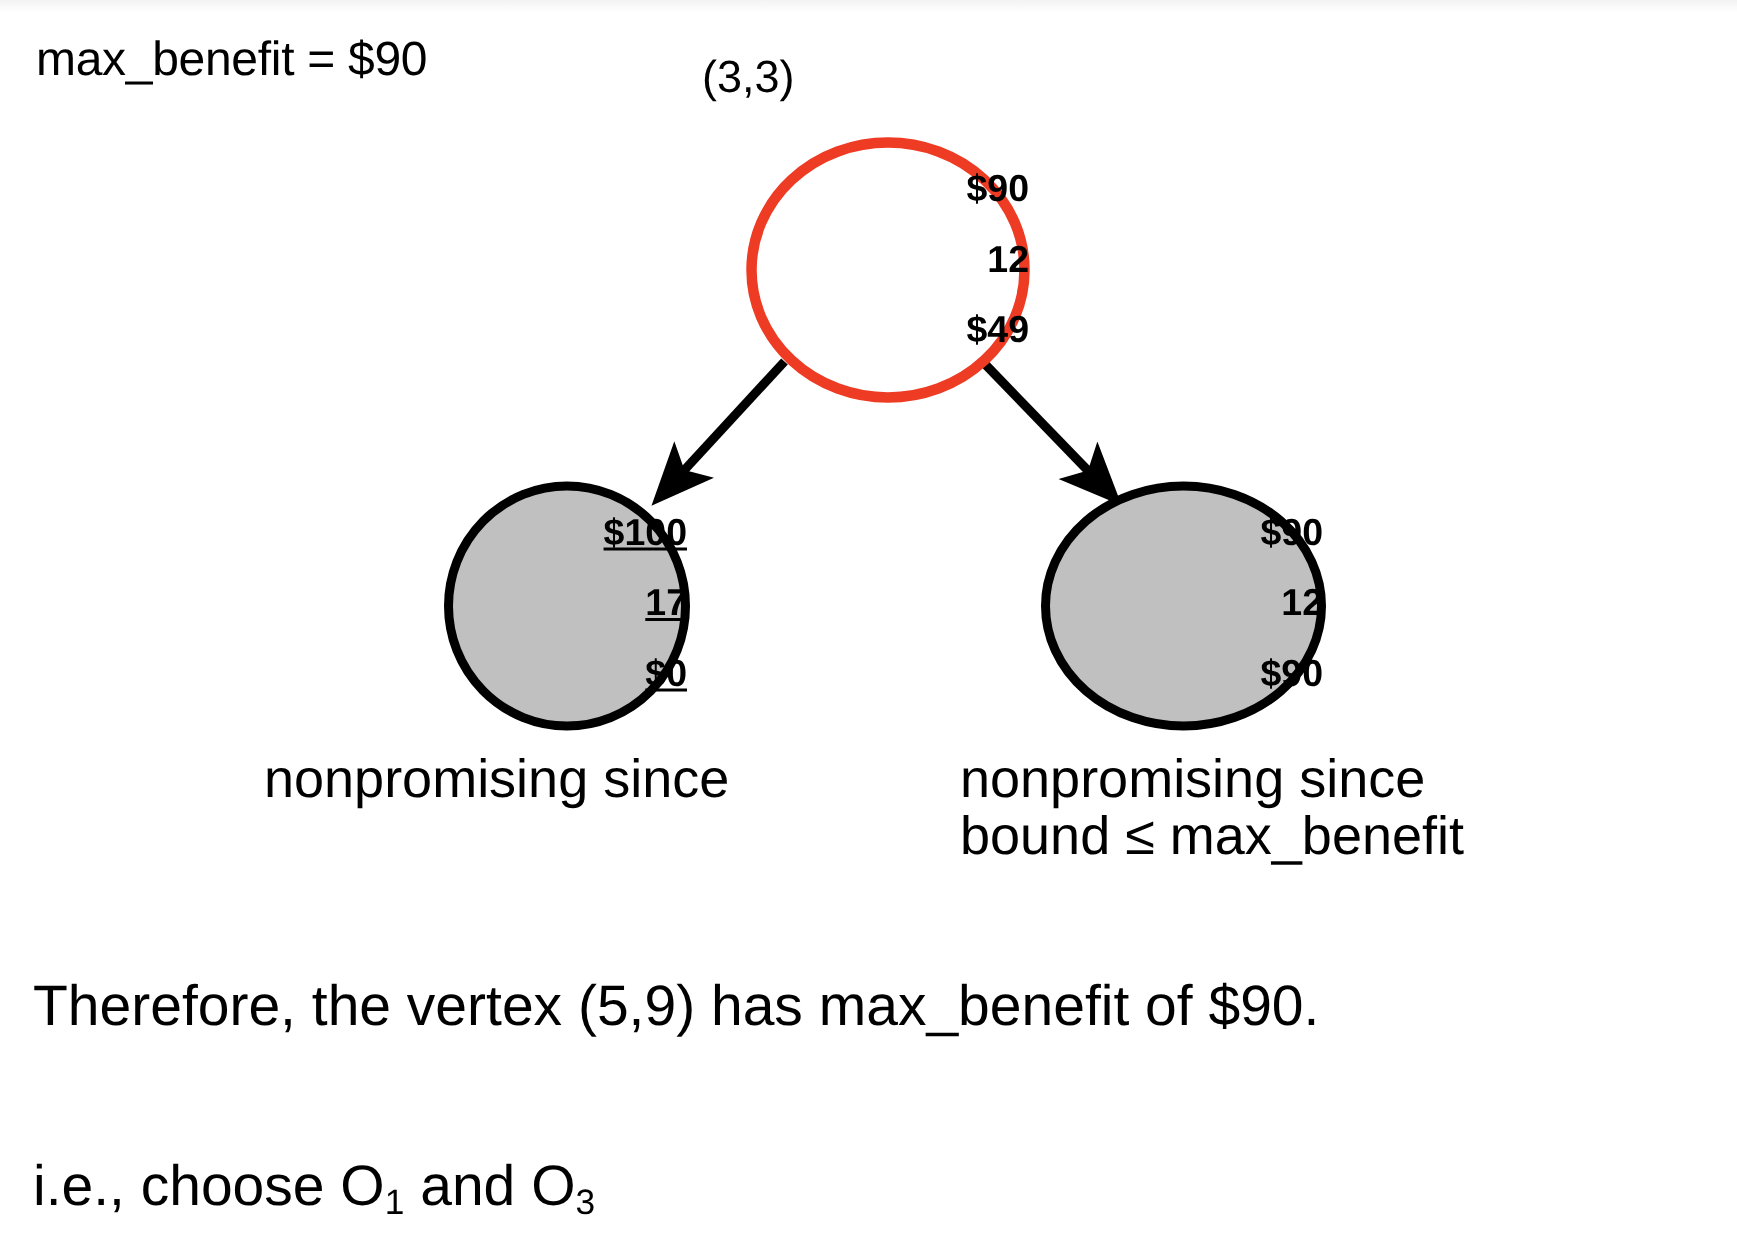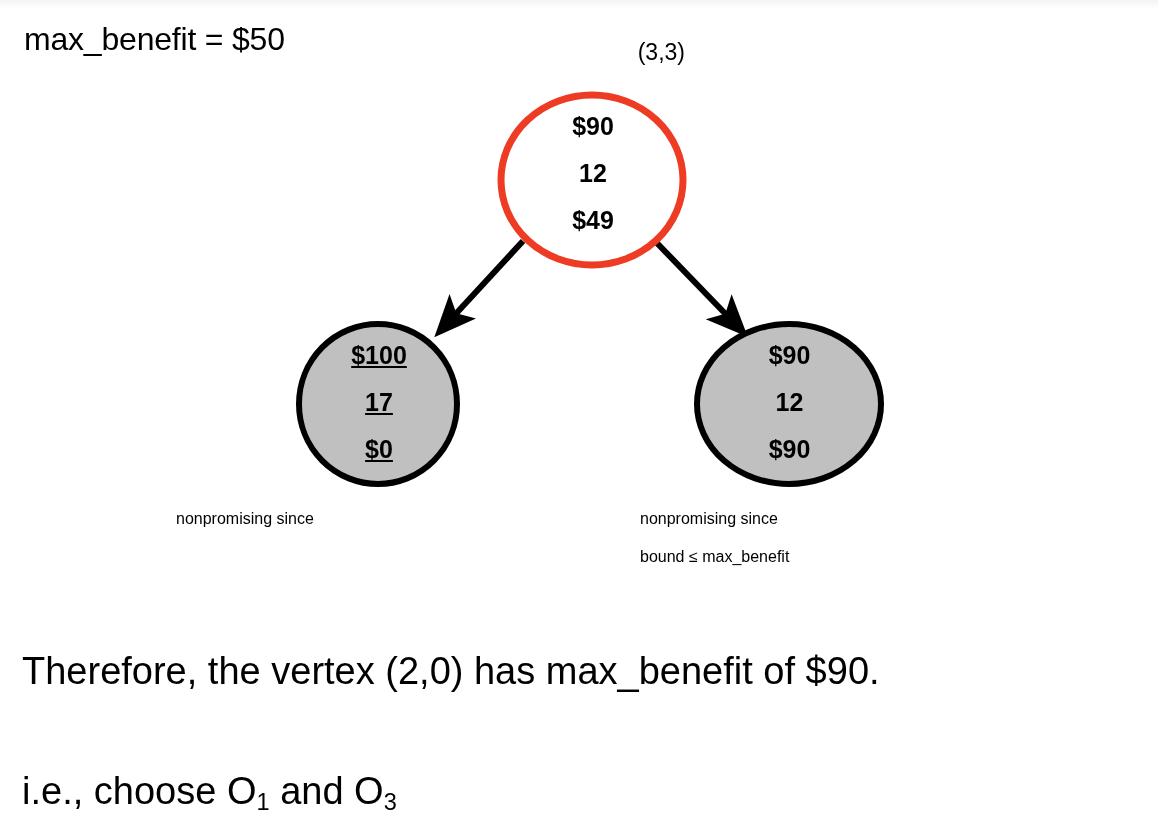--- a/index.html
+++ b/index.html
@@ -36,54 +36,54 @@
     left: 24px;
     top: 20px;
     font-size: 32px;
     line-height: 38px;
     letter-spacing: -0.2px;
     white-space: nowrap;
   }
 
   
   #root-vertex-label {
-    left: 495px;
+    left: 468px;
     top: 34px;
     width: 190px;
-    text-align: right;
-    font-size: 23px;
+    text-align: left;
+    font-size: 30px;
     line-height: 36px;
     white-space: nowrap;
   }
 
   
   #tree-canvas {
     left: 0;
     top: 0;
     width: 1158px;
     height: 822px;
     pointer-events: none;
   }
   #tree-canvas .hit { pointer-events: auto; }
 
   
   .node-text {
-    text-align: center;
+    text-align: right;
     font-weight: bold;
     font-size: 25px;
     line-height: 47px;
     white-space: nowrap;
   }
   #root-node-text   { left: 500px; top: 103px; width: 186px; }
   #left-node-text   { left: 300px; top: 332px; width: 158px; text-decoration: underline; }
   #right-node-text  { left: 697px; top: 332px; width: 185px; }
 
   
   .caption {
-    font-size: 16px;
+    font-size: 36px;
     line-height: 38px;
     white-space: nowrap;
   }
   #left-caption  { left: 176px; top: 500px; }
   #right-caption { left: 640px; top: 500px; }
 
   
   .conclusion {
     font-size: 38px;
     line-height: 46px;
@@ -98,21 +98,21 @@
     bottom: -0.26em;
   }
 </style>
 </head>
 <body>
 
 <div id="slide">
 
   <div id="top-edge-band" class="abs"></div>
 
-  <div id="max-benefit-label" class="abs">max_benefit = $50</div>
+  <div id="max-benefit-label" class="abs">max_benefit = $90</div>
 
   <div id="root-vertex-label" class="abs">(3,3)</div>
 
   <svg id="tree-canvas" class="abs" viewBox="0 0 1158 822">
     <defs>
       <marker id="arrowhead" markerWidth="7" markerHeight="7" refX="5.6" refY="3" orient="auto" markerUnits="strokeWidth">
         <path d="M0,0 L7,3 L0,6 L1.6,3 Z" fill="#000000"></path>
       </marker>
     </defs>
 
@@ -147,19 +147,19 @@
 
   <div id="left-caption" class="abs caption">
     <div>nonpromising since</div>
   </div>
 
   <div id="right-caption" class="abs caption">
     <div>nonpromising since</div>
     <div>bound ≤ max_benefit</div>
   </div>
 
-  <div id="conclusion-line-1" class="abs conclusion">Therefore, the vertex (2,0) has max_benefit of $90.</div>
+  <div id="conclusion-line-1" class="abs conclusion">Therefore, the vertex (5,9) has max_benefit of $90.</div>
 
   <div id="conclusion-line-2" class="abs conclusion">
     <span>i.e., choose O</span><sub>1</sub><span> and O</span><sub>3</sub>
   </div>
 
 </div>
 
 </body></html>

